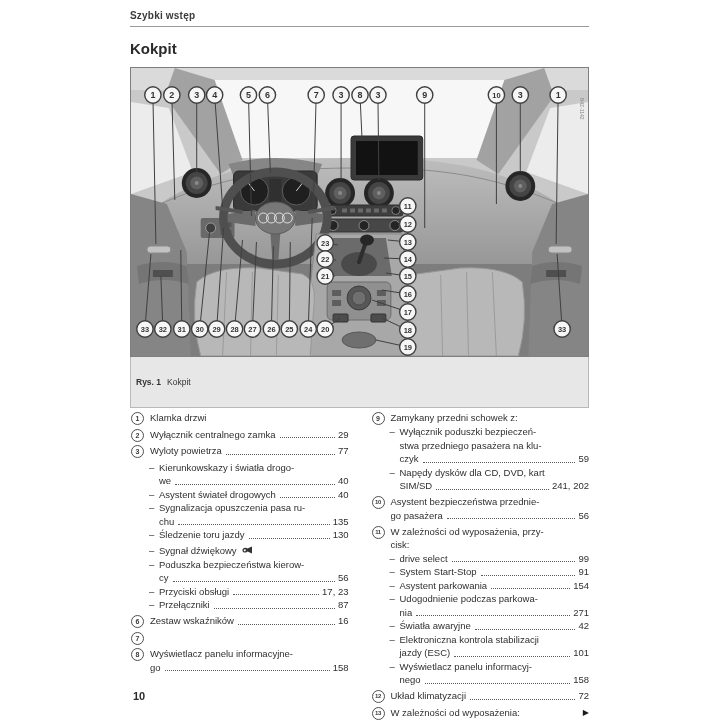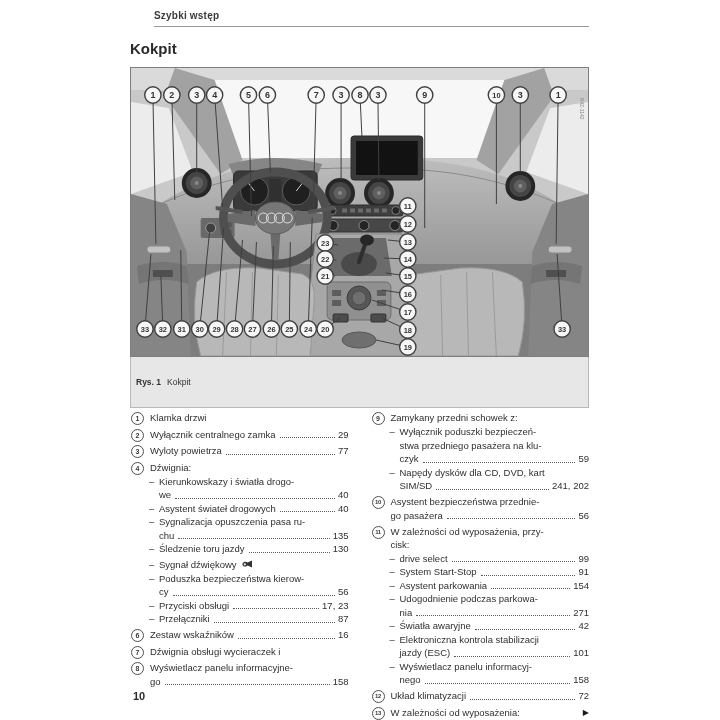--- a/index.html
+++ b/index.html
@@ -4,21 +4,21 @@
 <style>
   html,body { margin:0; padding:0; }
   body {
     width:720px; height:720px; background:#ffffff; position:relative;
     font-family:"Liberation Sans", sans-serif; color:#2f2f2f;
     -webkit-font-smoothing:antialiased;
   }
   .content { position:absolute; left:130px; top:10px; width:459px; }
   .breadcrumb {
     font-size:10px; font-weight:bold; letter-spacing:.2px; color:#3a3a3a;
-    padding-bottom:5px; border-bottom:1px solid #9a9a9a;margin-left:24px;
+    padding-bottom:5px; border-bottom:1px solid #9a9a9a;
   }
   .page-title { font-size:15px; font-weight:bold; margin:13px 0 10px 0; color:#2b2b2b; }
   .figure { border:1px solid #7e7e7e; width:459px; box-sizing:border-box; background:#c9c9c9; }
   .figure svg { display:block; }
   .caption {
     width:459px; box-sizing:border-box; background:#e7e7e7;
     border:1px solid #b8b8b8; border-top:none;
     font-size:8.5px; padding:20px 5px; color:#333;
   }
   .caption b { margin-right:6px; }
@@ -417,28 +417,20 @@
             <div class="body">
               <div class="lastline">
                 <span class="txt">Wyloty powietrza</span>
                 <span class="leader"></span>
                 <span class="pg">77</span>
               </div>
             </div>
           </div>
         </div>
         <div class="entryblock">
-          <div class="entry">
-            <span class="cnum">4</span>
-            <div class="body">
-              <div class="lastline">
-                <span class="txt">Dźwignia:</span>
-              </div>
-            </div>
-          </div>
           <div class="sub">
             <span class="dash">–</span>
             <div class="subbody">
               <div class="line">Kierunkowskazy i światła drogo-</div>
               <div class="lastline">
                 <span class="txt">we</span>
                 <span class="leader"></span>
                 <span class="pg">40</span>
               </div>
             </div>
@@ -529,21 +521,20 @@
                 <span class="leader"></span>
                 <span class="pg">16</span>
               </div>
             </div>
           </div>
         </div>
         <div class="entryblock">
           <div class="entry">
             <span class="cnum">7</span>
             <div class="body">
-              <div class="line">Dźwignia obsługi wycieraczek i</div>
             </div>
           </div>
         </div>
         <div class="entryblock">
           <div class="entry">
             <span class="cnum">8</span>
             <div class="body">
               <div class="line">Wyświetlacz panelu informacyjne-</div>
               <div class="lastline">
                 <span class="txt">go</span>

